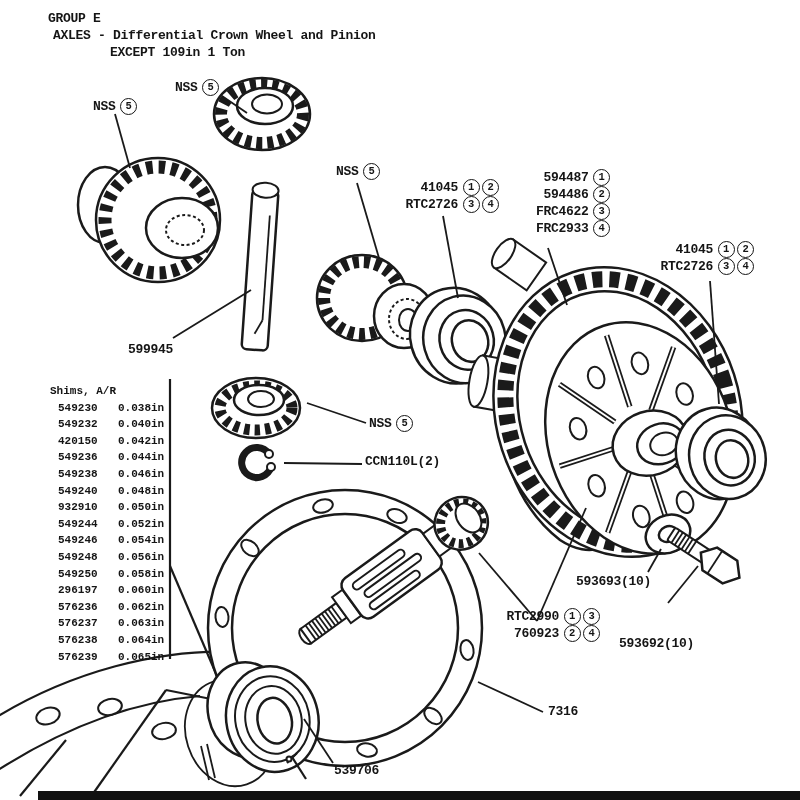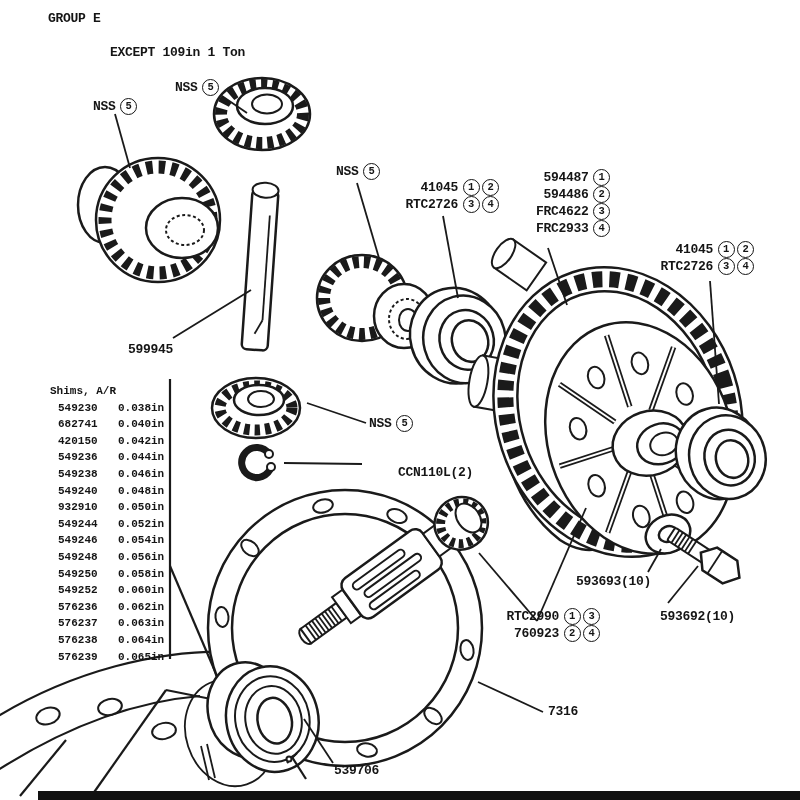--- a/index.html
+++ b/index.html
@@ -246,20 +246,21 @@
       <line x1="648" y1="572" x2="661" y2="549"></line>
       <line x1="668" y1="603" x2="698" y2="566"></line>
       <line x1="537" y1="621" x2="479" y2="553"></line>
       <line x1="537" y1="621" x2="586" y2="508"></line>
       <line x1="543" y1="712" x2="478" y2="682"></line>
       <line x1="333" y1="763" x2="304" y2="719"></line>
     </g>
   </svg>
 
   <div class="lbl" style="left:48px;top:10px;">GROUP E</div>
+  <div class="lbl" style="left:53px;top:27px;">AXLES - Differential Crown Wheel and Pinion</div>
   <div class="lbl" style="left:110px;top:44px;">EXCEPT 109in 1 Ton</div>
 
   <div class="lbl" style="left:93px;top:98px;">
     <span class="crow">
         <span class="ctext">NSS</span>
         <span class="badge">5</span>
       </span>
   </div>
   <div class="lbl" style="left:175px;top:79px;">
     <span class="crow">
@@ -332,34 +333,34 @@
         <span class="badge">3</span>
       </div>
     <div class="crow">
         <span class="ctext">760923</span>
         <span class="badge">2</span>
         <span class="badge">4</span>
       </div>
   </div>
 
   <div class="lbl" style="left:128px;top:341px;">599945</div>
-  <div class="lbl" style="left:365px;top:464px;margin-left:33px;">CCN110L(2)</div>
+  <div class="lbl" style="left:365px;top:453px;">CCN110L(2)</div>
   <div class="lbl" style="left:576px;top:573px;">593693(10)</div>
-  <div class="lbl" style="left:619px;top:608px;margin-left:41px;">593692(10)</div>
+  <div class="lbl" style="left:619px;top:635px;">593692(10)</div>
   <div class="lbl" style="left:548px;top:703px;">7316</div>
   <div class="lbl" style="left:334px;top:762px;">539706</div>
 
   <div id="shims">
     <div>Shims, A/R</div>
     <div class="srow">
         <span class="part">549230</span>
         <span class="size">0.038in</span>
       </div>
     <div class="srow">
-        <span class="part">682741</span>
+        <span class="part">549232</span>
         <span class="size">0.040in</span>
       </div>
     <div class="srow">
         <span class="part">420150</span>
         <span class="size">0.042in</span>
       </div>
     <div class="srow">
         <span class="part">549236</span>
         <span class="size">0.044in</span>
       </div>
@@ -385,21 +386,21 @@
       </div>
     <div class="srow">
         <span class="part">549248</span>
         <span class="size">0.056in</span>
       </div>
     <div class="srow">
         <span class="part">549250</span>
         <span class="size">0.058in</span>
       </div>
     <div class="srow">
-        <span class="part">549252</span>
+        <span class="part">296197</span>
         <span class="size">0.060in</span>
       </div>
     <div class="srow">
         <span class="part">576236</span>
         <span class="size">0.062in</span>
       </div>
     <div class="srow">
         <span class="part">576237</span>
         <span class="size">0.063in</span>
       </div>

